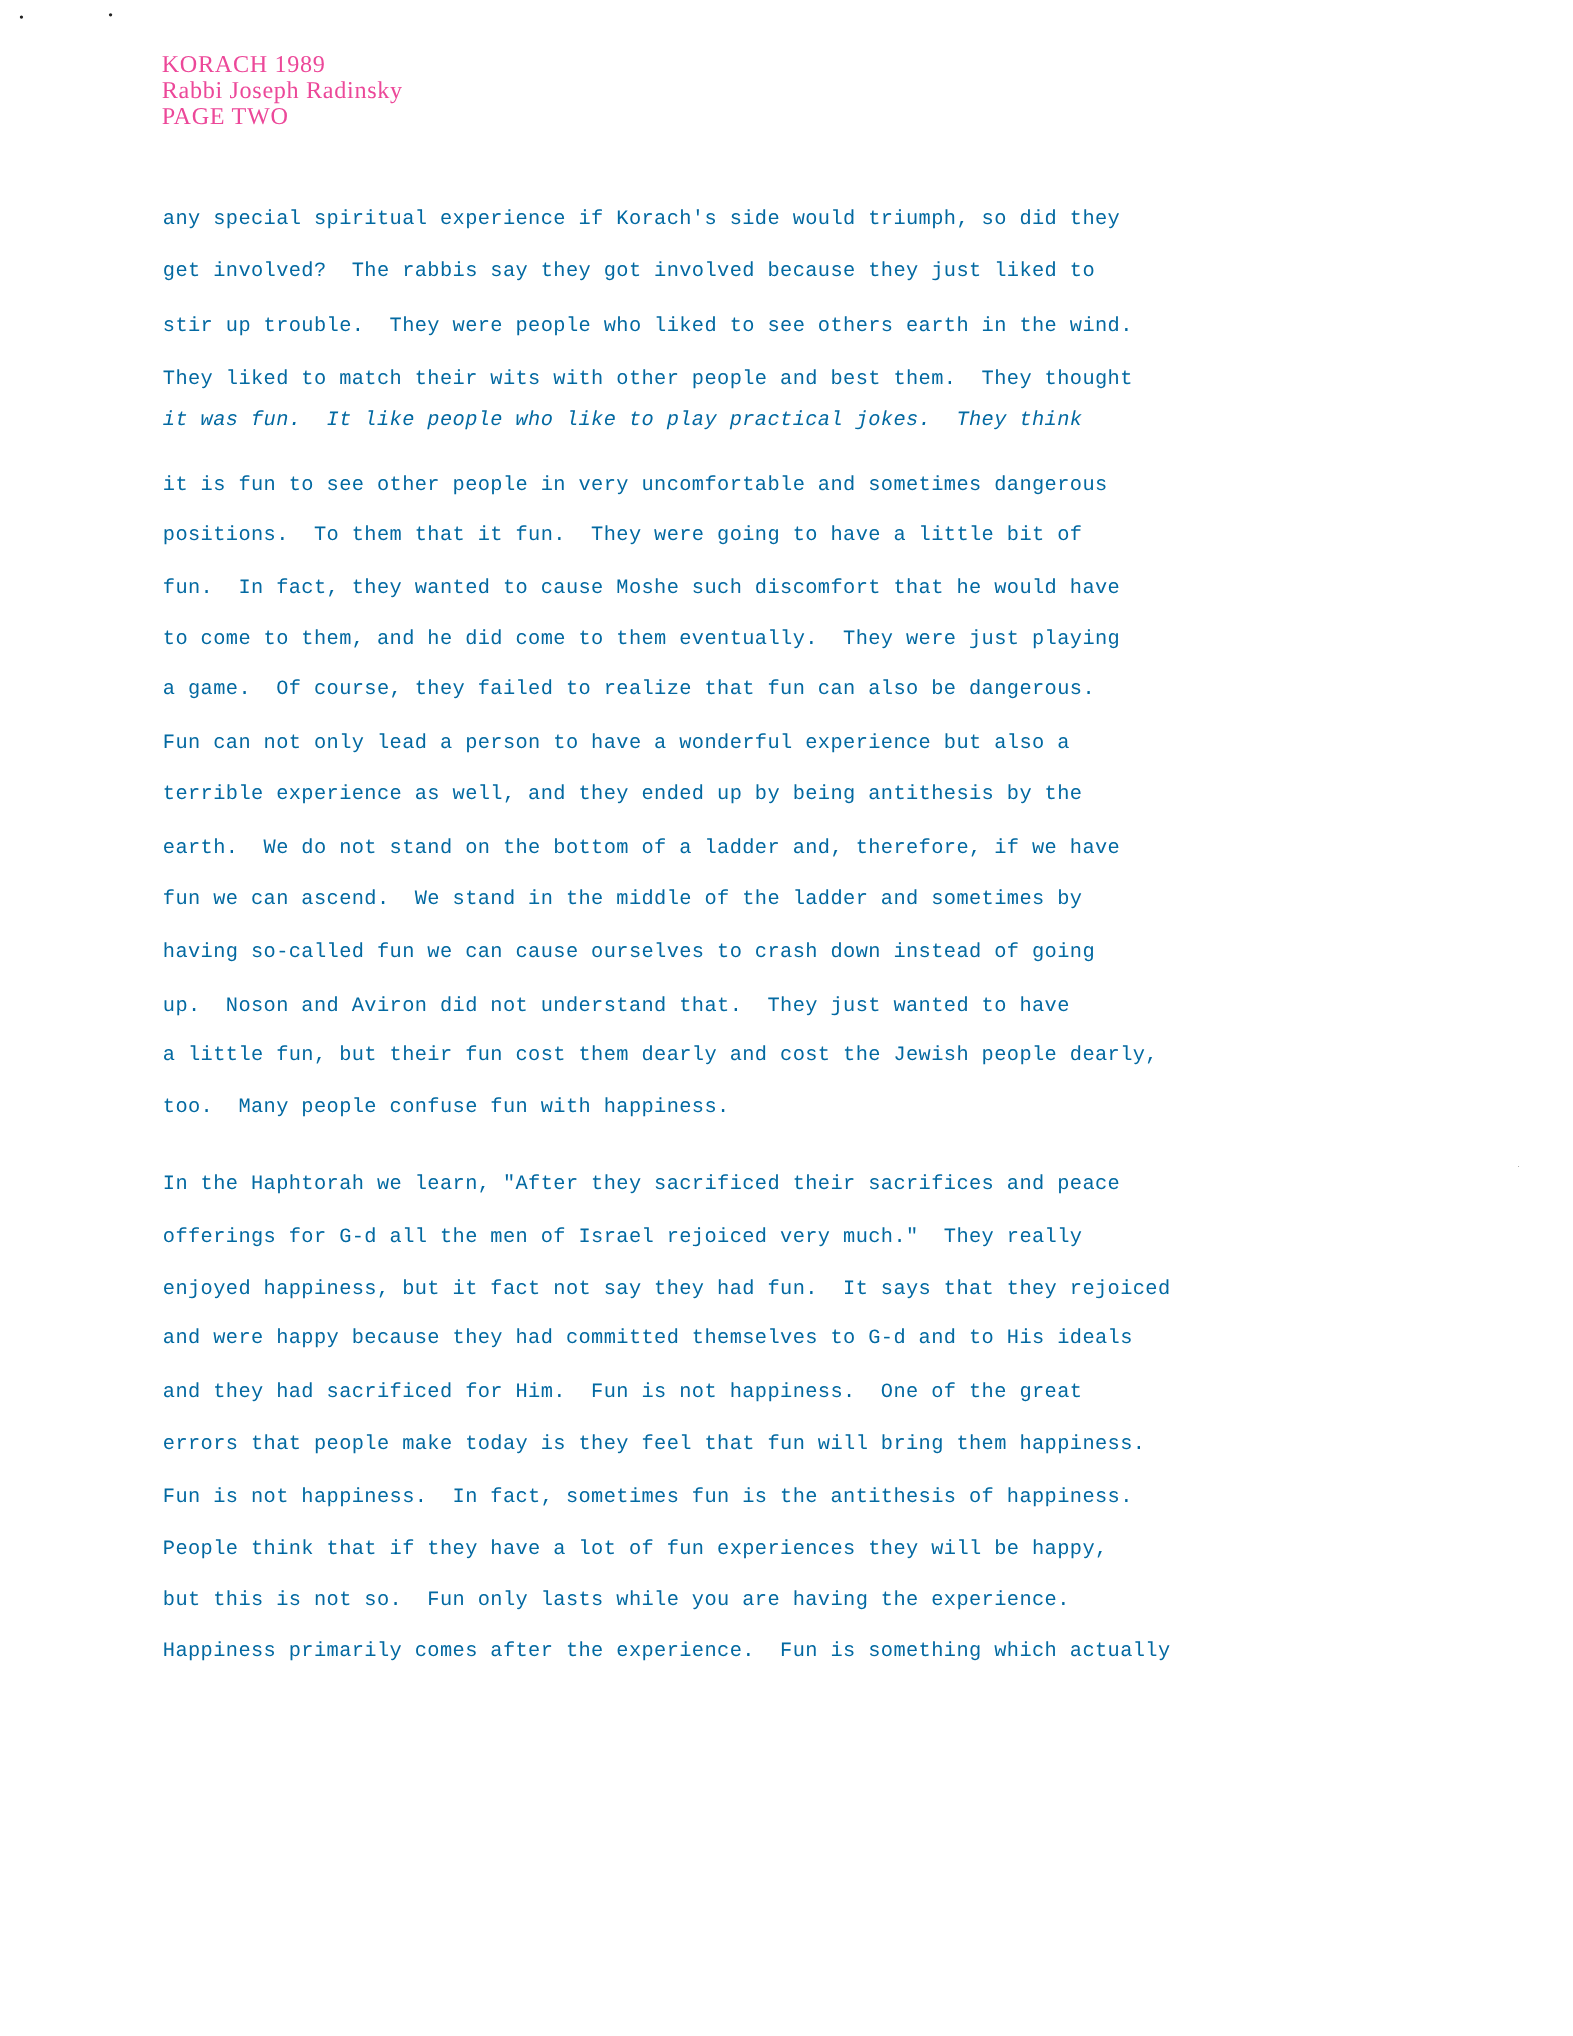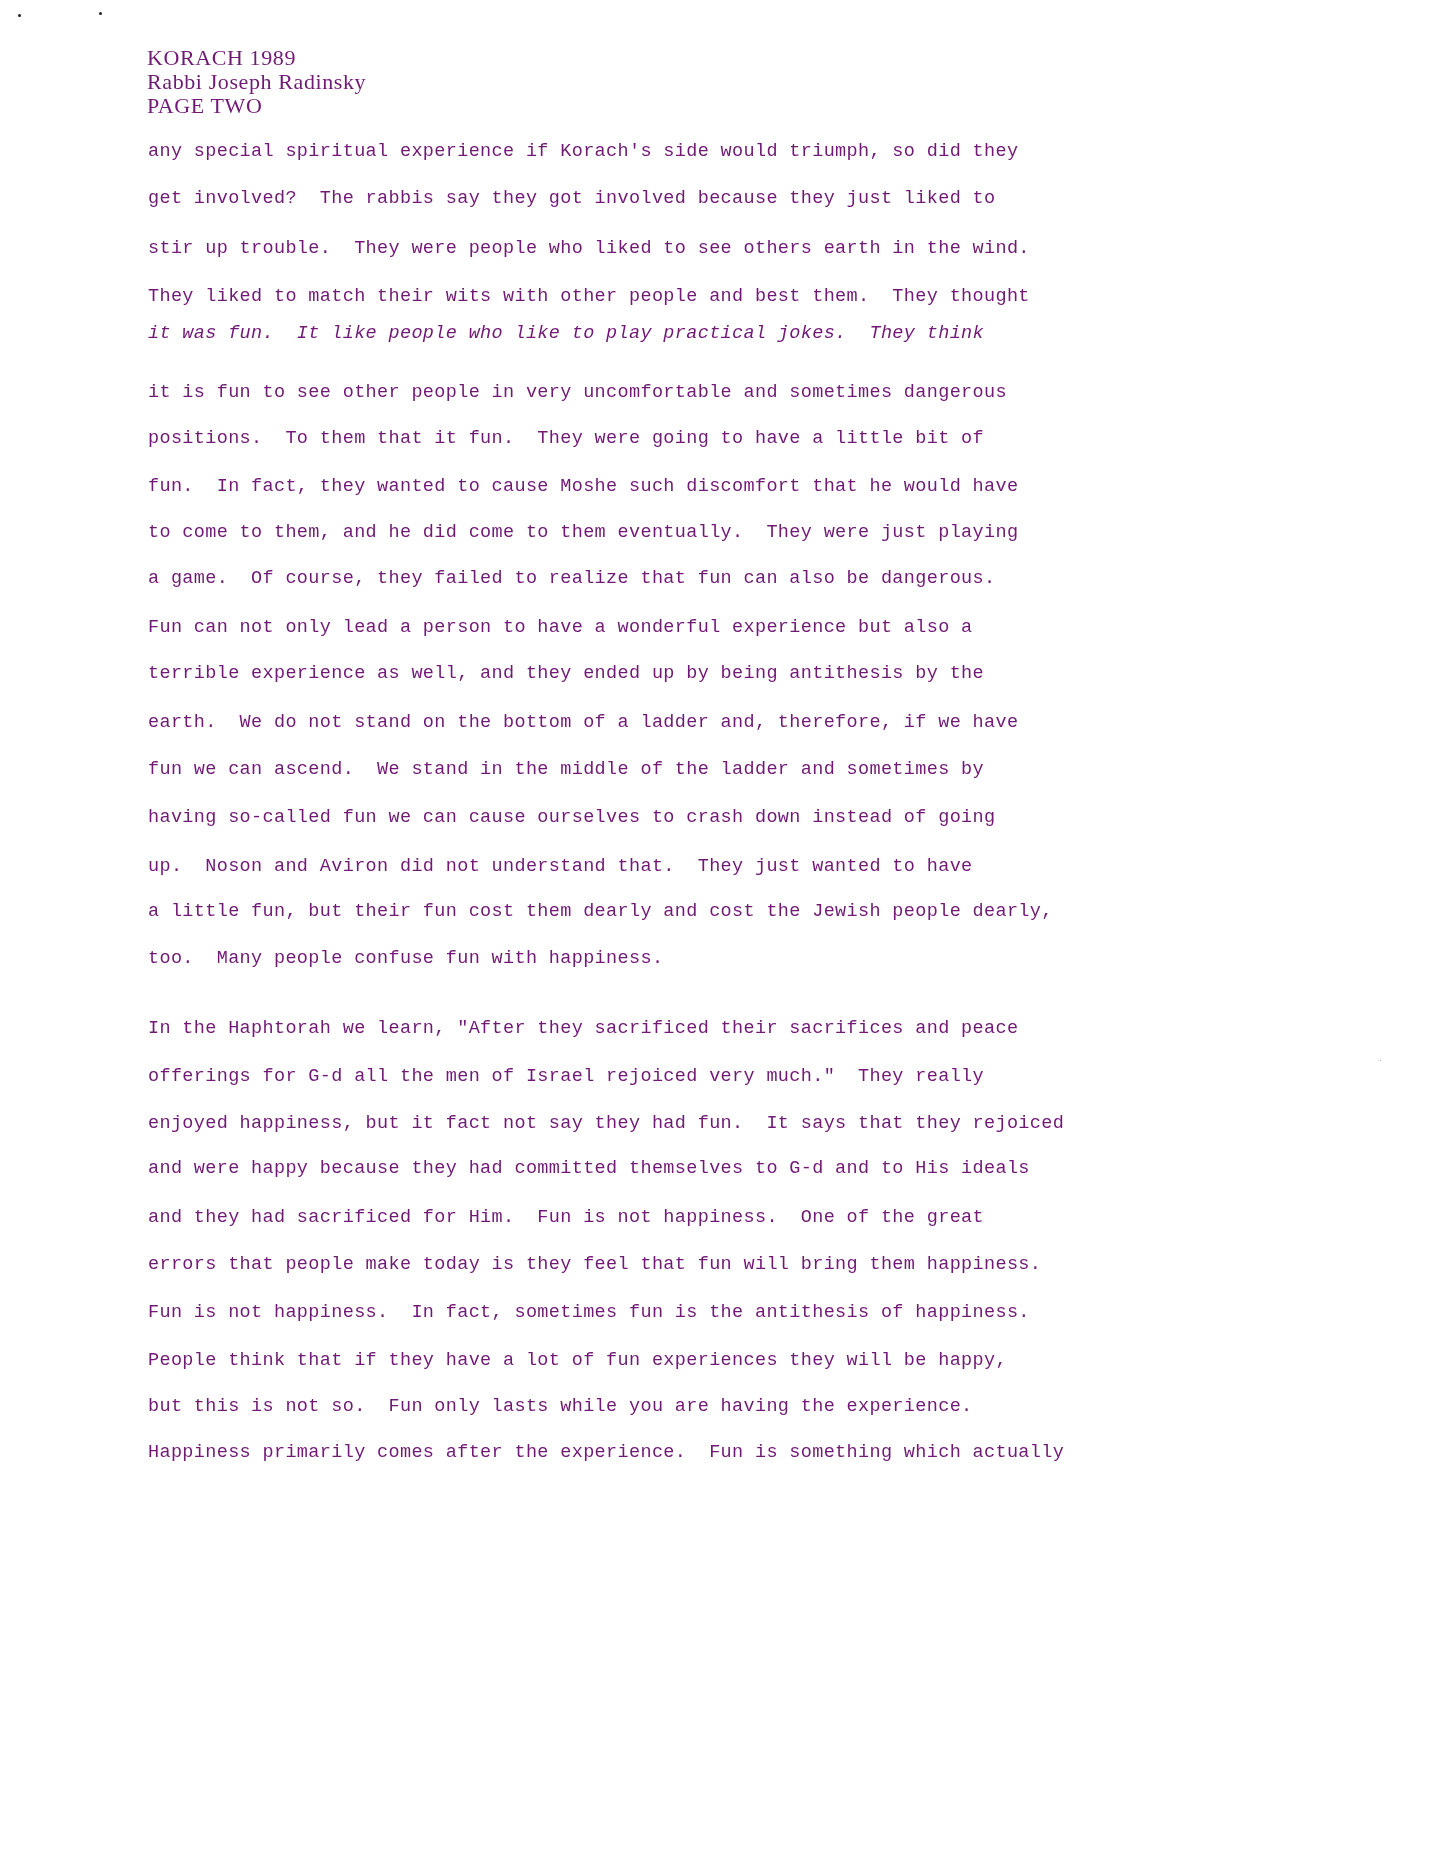--- a/index.html
+++ b/index.html
@@ -29,38 +29,39 @@
       border-radius: 50%;
     }
     .header {
       position: absolute;
       left: 147px;
       top: 46px;
       font-family: "Liberation Serif", "DejaVu Serif", serif;
       font-size: 22px;
       line-height: 24px;
       letter-spacing: 0.6px;
-      color: #701a75;
+      color: #ec4899;
     }
     .header div { white-space: pre; }
     .body-text {
       position: absolute;
       left: 148px;
       top: 0;
       width: 1000px;
     }
     .line {
       position: absolute;
       left: 0;
       white-space: pre;
       font-family: "Liberation Mono", "DejaVu Sans Mono", monospace;
       font-size: 18.5px;
       letter-spacing: 0.35px;
-      color: #701a75;
+      color: #0369a1;
       line-height: 22px;
+      margin-top: 48px;
     }
   </style>
 </head>
 <body>
 
 <div class="page">
 
   <div class="speck" style="left:18px;top:14px;width:3px;height:3px;"></div>
   <div class="speck" style="left:99px;top:12px;width:3px;height:3px;"></div>
   <div class="speck" style="left:1380px;top:1060px;width:1px;height:1px;background:#999;"></div>

